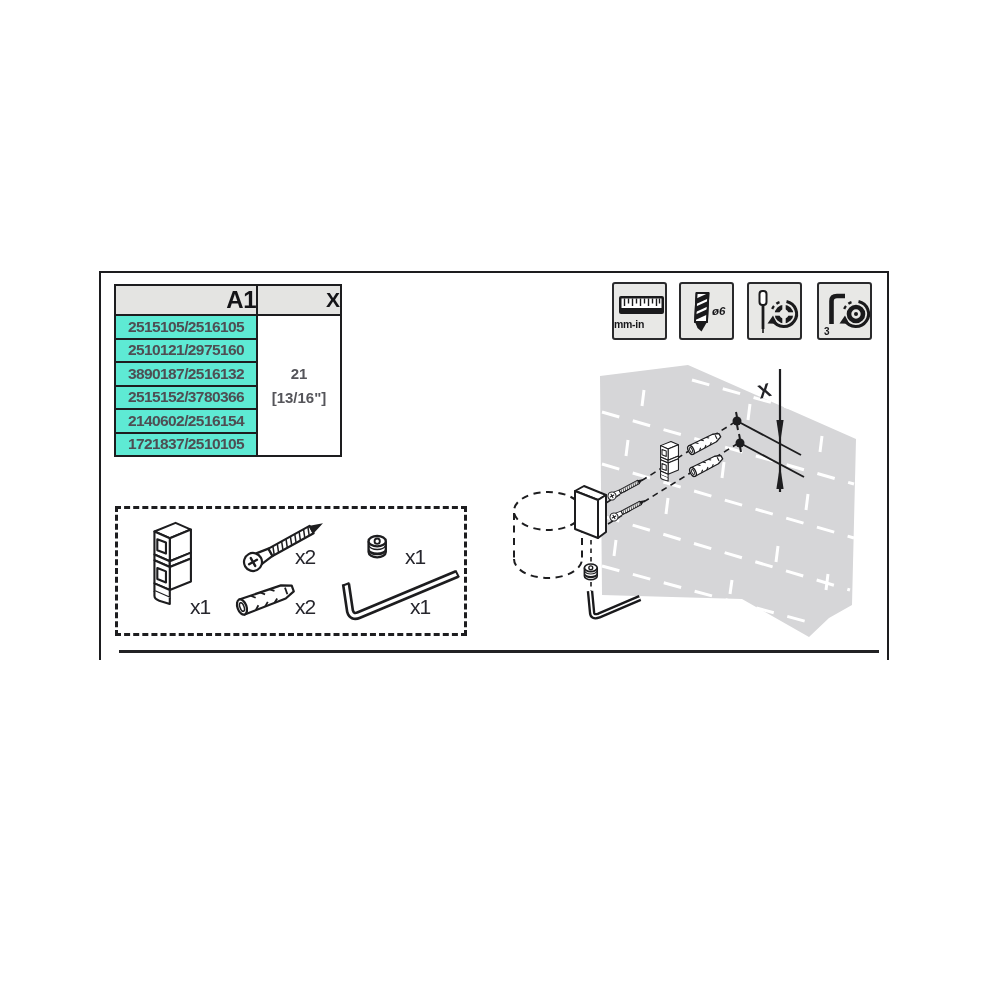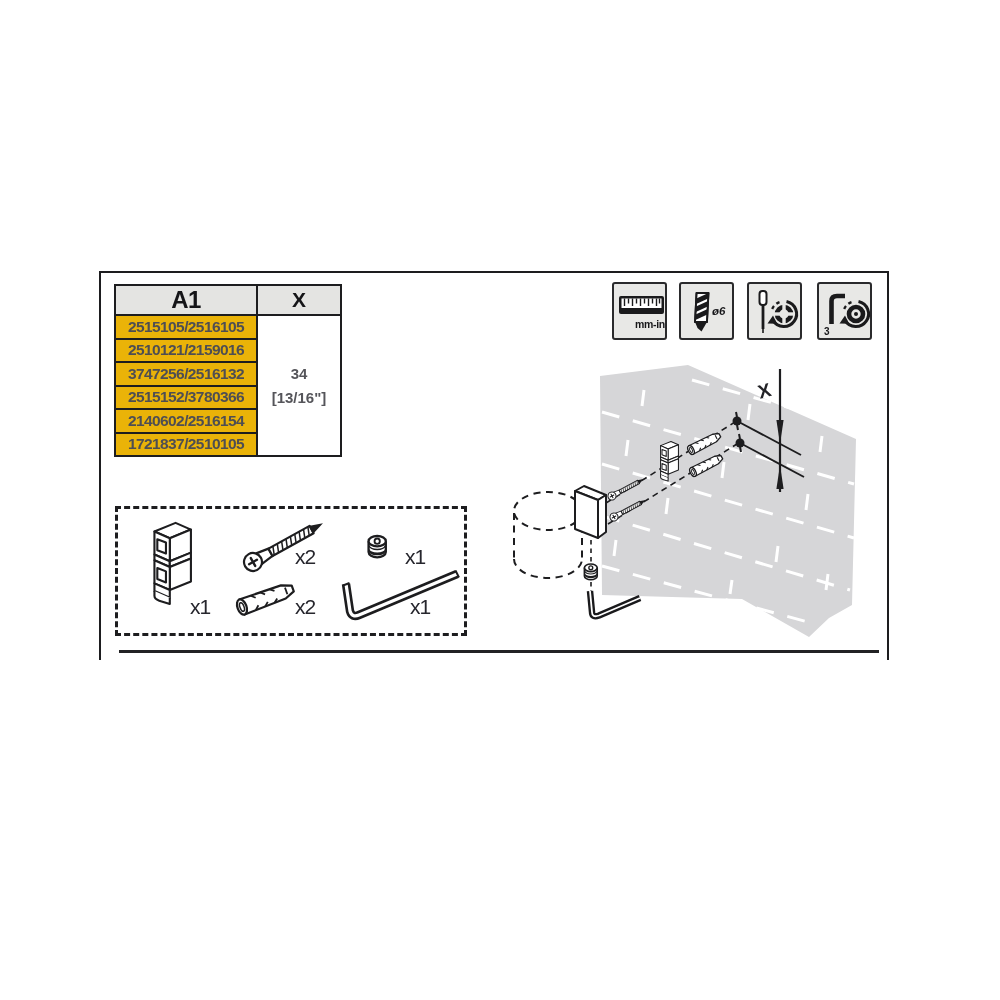--- a/index.html
+++ b/index.html
@@ -9,39 +9,39 @@
   }
   .frame{
     position:absolute;left:99px;top:271px;width:786px;height:387px;
     border:2.5px solid #1d1d1f;border-bottom:none;background:#ffffff;
   }
   
   .model-table{
     position:absolute;left:13px;top:11px;border-collapse:collapse;table-layout:fixed;
   }
   .model-table th,.model-table td{border:2px solid #1d1d1f;padding:0;}
-  .model-table th{background:#e4e4e2;color:#141417;}
+  .model-table th{background:#e4e4e2;color:#141417;text-align:right;}
   th.col-a1{width:140px;height:28px;font-size:24px;font-weight:bold;letter-spacing:-0.5px;}
   th.col-x{width:82px;font-size:21px;font-weight:bold;}
   td.model-cell{
     height:21.5px;text-align:center;font-weight:bold;font-size:15.5px;
-    color:#4e4e53;letter-spacing:-0.6px;background:#eab308;
+    color:#4e4e53;letter-spacing:-0.6px;background:#5eead4;
   }
   td.x-cell{
     text-align:center;font-weight:bold;font-size:15px;color:#55555a;
     background:#ffffff;line-height:1.55;vertical-align:middle;
   }
   
   .tool-box{
     position:absolute;top:9px;width:55px;height:58px;box-sizing:border-box;
     background:#e8e8e6;border:2.5px solid #2a2a2c;border-radius:3px;
   }
   .tool-box svg{position:absolute;left:0;top:0;}
   .tool-label{position:absolute;color:#17171a;font-weight:bold;}
-  .ruler-label{left:0;right:0;top:34px;text-align:right;font-size:10.5px;letter-spacing:-0.3px;}
+  .ruler-label{left:0;right:0;top:34px;text-align:left;font-size:10.5px;letter-spacing:-0.3px;}
   .drill-label{left:31px;top:21px;font-size:11.5px;font-style:italic;}
   .allen-size-label{left:5px;top:42px;font-size:10px;}
   
   .parts-box{
     position:absolute;left:14px;top:233px;width:352px;height:130px;box-sizing:border-box;
     border:3px dashed #1d1d1f;
   }
   .parts-art{position:absolute;left:-3px;top:-3px;}
   .qty{position:absolute;font-weight:normal;font-size:21px;color:#26262d;letter-spacing:-1px;}
   .q-bracket{left:72px;top:86px;}
@@ -133,29 +133,29 @@
     <thead>
       <tr>
         <th class="col-a1">A1</th>
         <th class="col-x">X</th>
       </tr>
     </thead>
     <tbody>
       <tr>
         <td class="model-cell">2515105/2516105</td>
         <td class="x-cell" rowspan="6">
-          <div>34</div>
+          <div>21</div>
           <div>[13/16"]</div>
         </td>
       </tr>
       <tr>
-          <td class="model-cell">2510121/2159016</td>
-        </tr>
-      <tr>
-          <td class="model-cell">3747256/2516132</td>
+          <td class="model-cell">2510121/2975160</td>
+        </tr>
+      <tr>
+          <td class="model-cell">3890187/2516132</td>
         </tr>
       <tr>
           <td class="model-cell">2515152/3780366</td>
         </tr>
       <tr>
           <td class="model-cell">2140602/2516154</td>
         </tr>
       <tr>
           <td class="model-cell">1721837/2510105</td>
         </tr>

